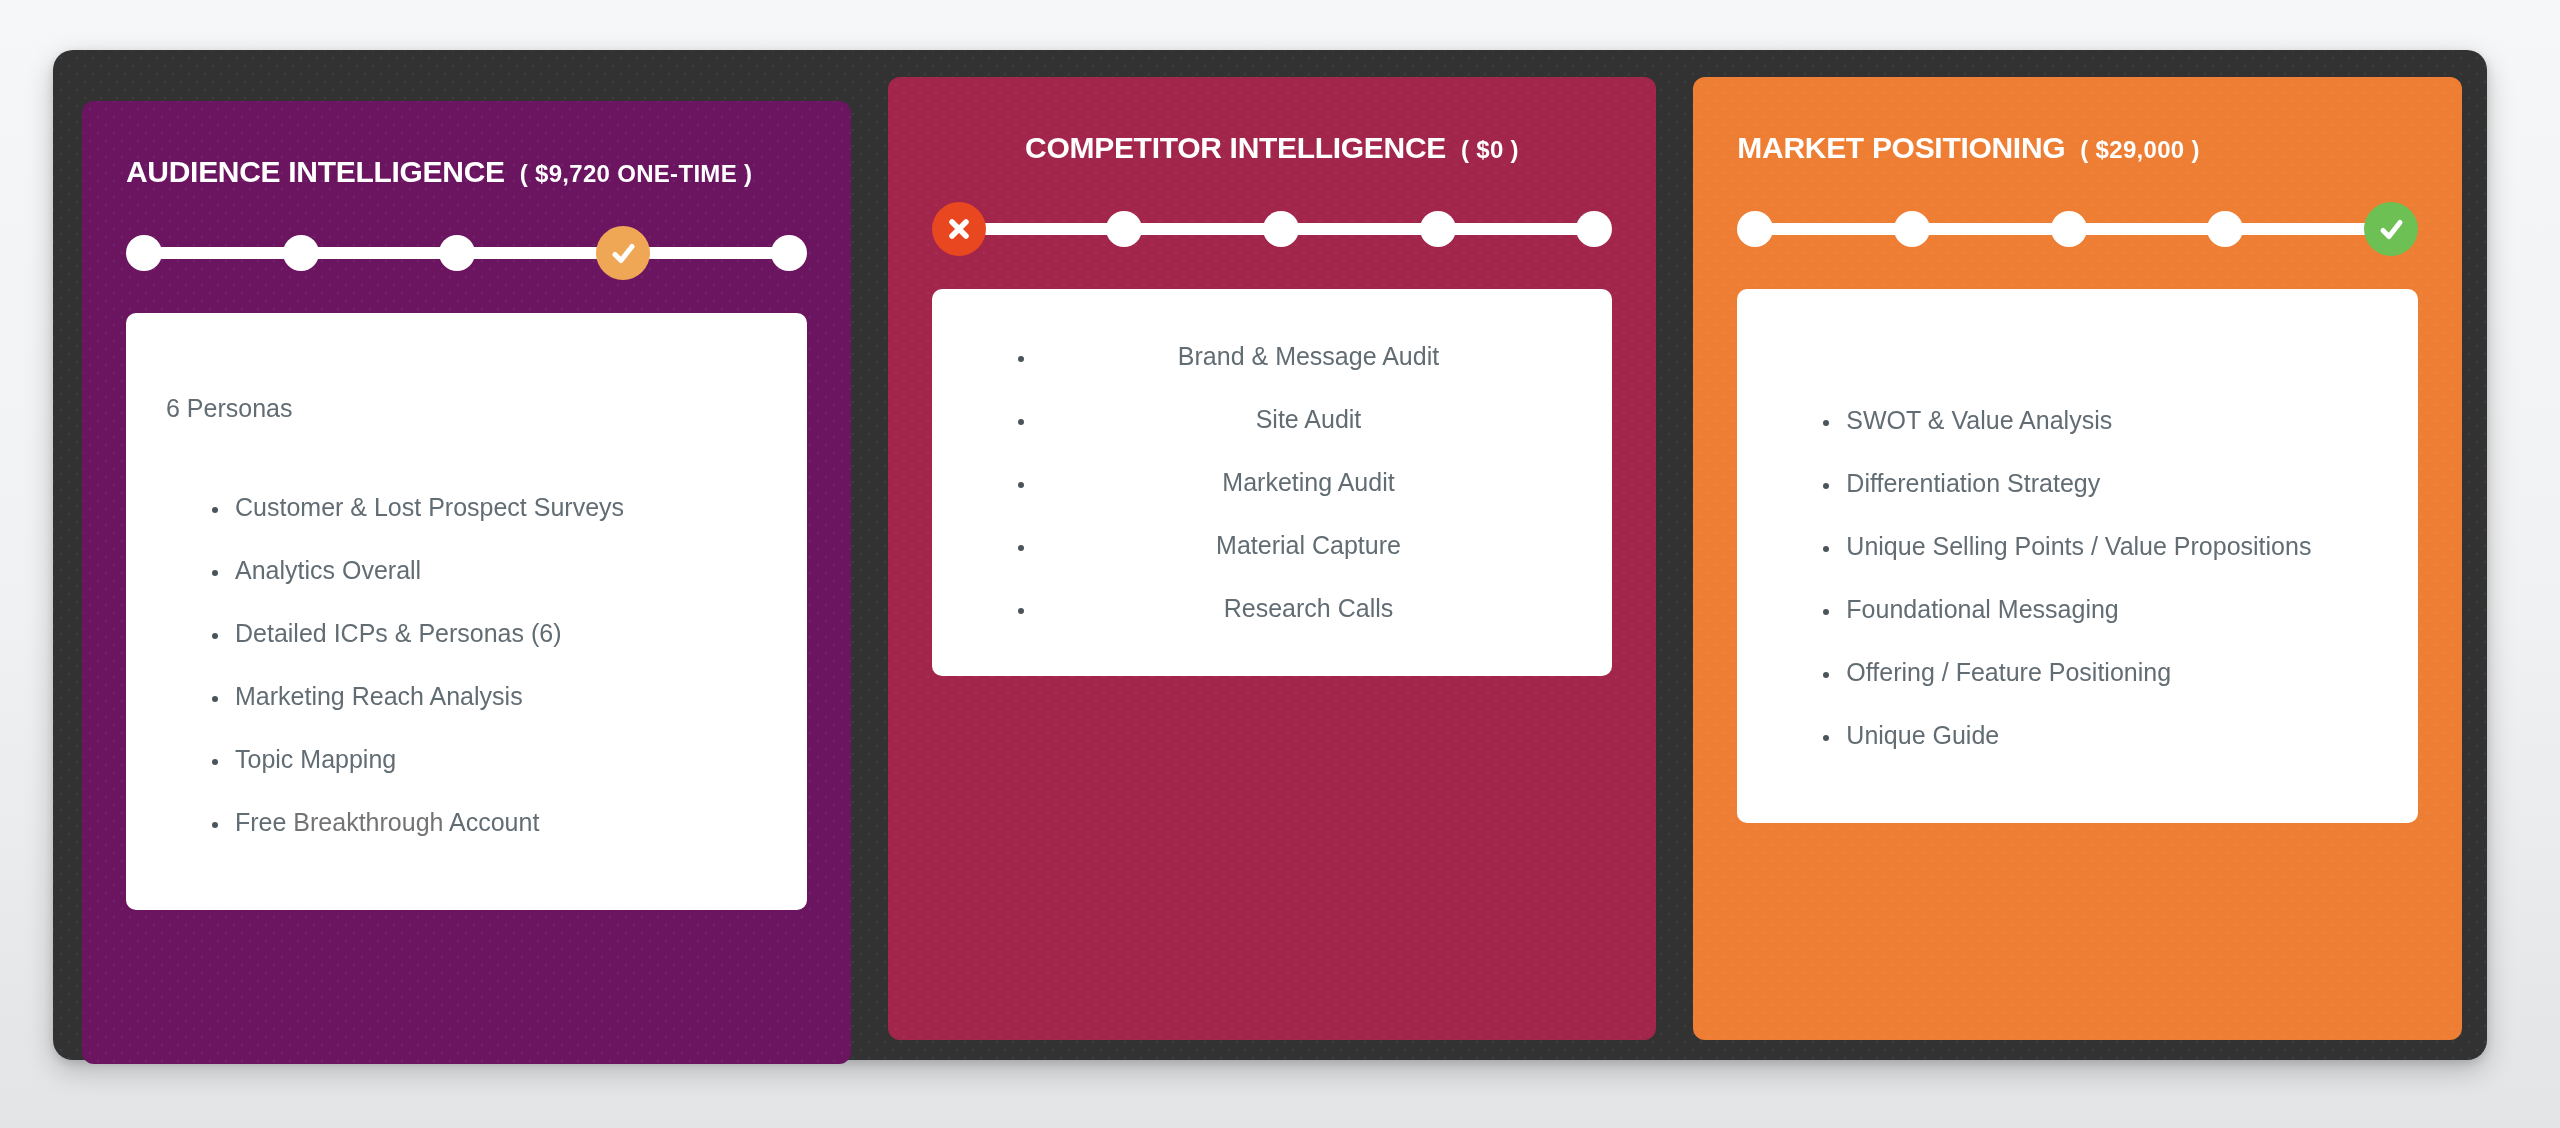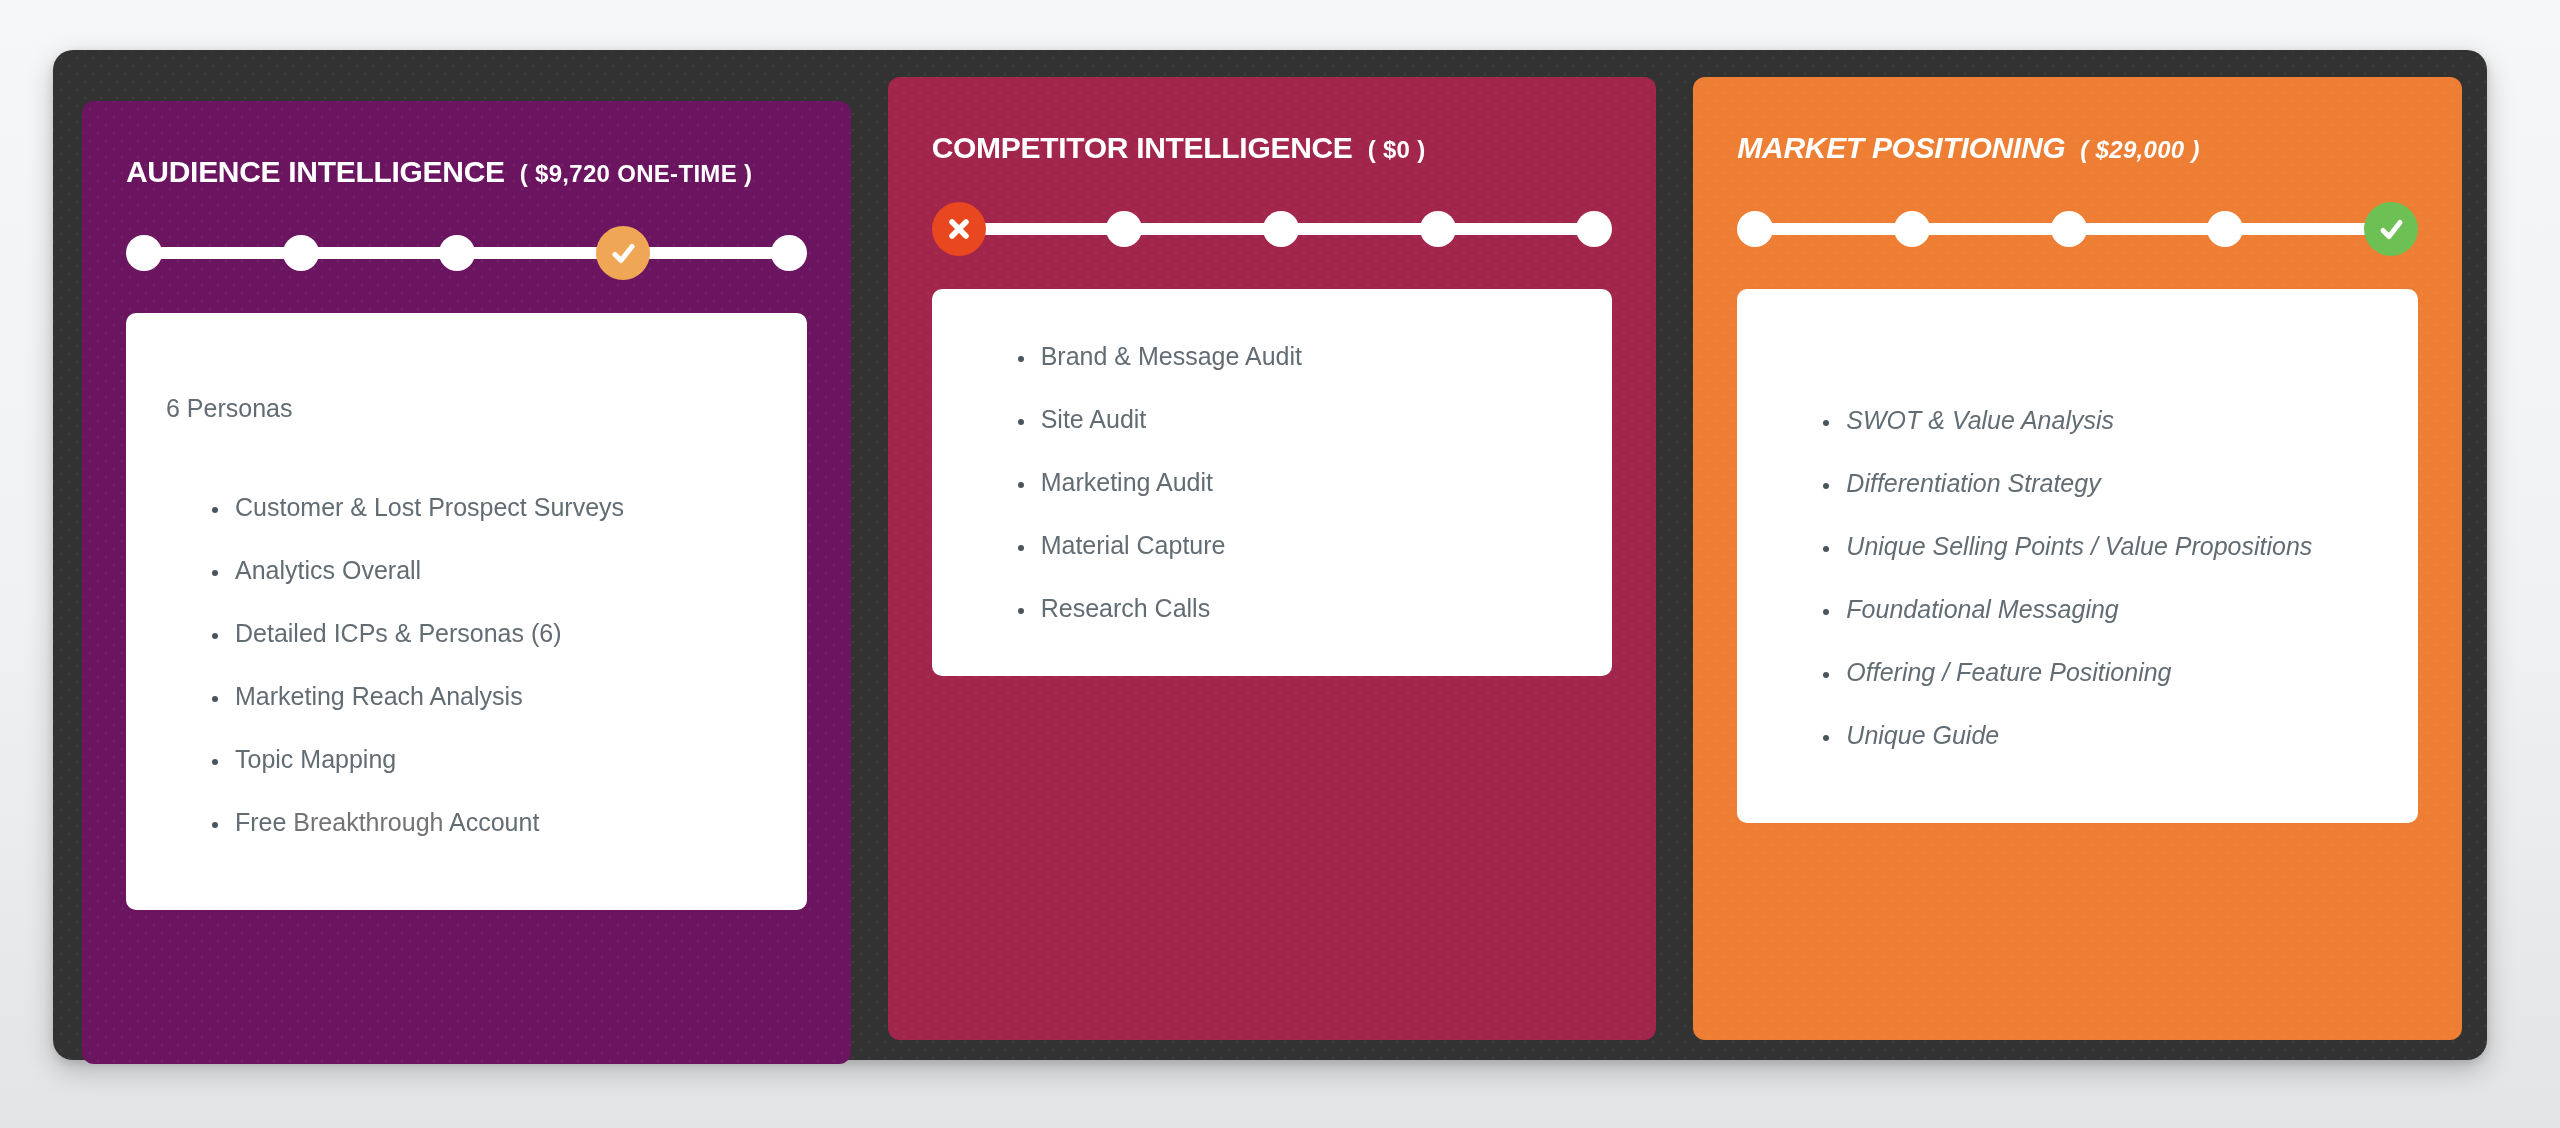--- a/index.html
+++ b/index.html
@@ -135,21 +135,21 @@
           <li><span>Customer &amp; Lost Prospect Surveys</span></li>
           <li><span>Analytics Overall</span></li>
           <li><span>Detailed ICPs &amp; Personas (6)</span></li>
           <li><span>Marketing Reach Analysis</span></li>
           <li><span>Topic Mapping</span></li>
           <li><span>Free </span><span class="link">Breakthrough</span><span> Account</span></li>
         </ul>
     </div>
   </section>
 
-  <section class="card" style="background-color: rgb(162, 37, 76);">
+  <section class="card" style="background-color: rgb(162, 37, 76); text-align: center;">
     <h2 class="card-title">
       <span>COMPETITOR INTELLIGENCE</span>
       <span class="price">( $0 )</span>
     </h2>
     <div class="stepper">
       <div class="step-line"></div>
     <div class="dot big" style="background: rgb(232, 71, 31);">
           <svg width="30" height="30" viewBox="0 0 30 30" aria-hidden="true">
             <path d="M8 8 L22 22 M22 8 L8 22" fill="none" stroke="#fff" stroke-width="5.5" stroke-linecap="round"></path>
           </svg>
@@ -164,21 +164,21 @@
       <ul class="items">
           <li><span>Brand &amp; Message Audit</span></li>
           <li><span>Site Audit</span></li>
           <li><span>Marketing Audit</span></li>
           <li><span>Material Capture</span></li>
           <li><span>Research Calls</span></li>
         </ul>
     </div>
   </section>
 
-  <section class="card" style="background-color: rgb(238, 126, 51); font-style: italic;">
+  <section class="card" style="background-color: rgb(238, 126, 51);">
     <h2 class="card-title">
       <span>MARKET POSITIONING</span>
       <span class="price">( $29,000 )</span>
     </h2>
     <div class="stepper">
       <div class="step-line"></div>
     <div class="dot"></div>
         <div class="dot"></div>
         <div class="dot"></div>
         <div class="dot"></div>

